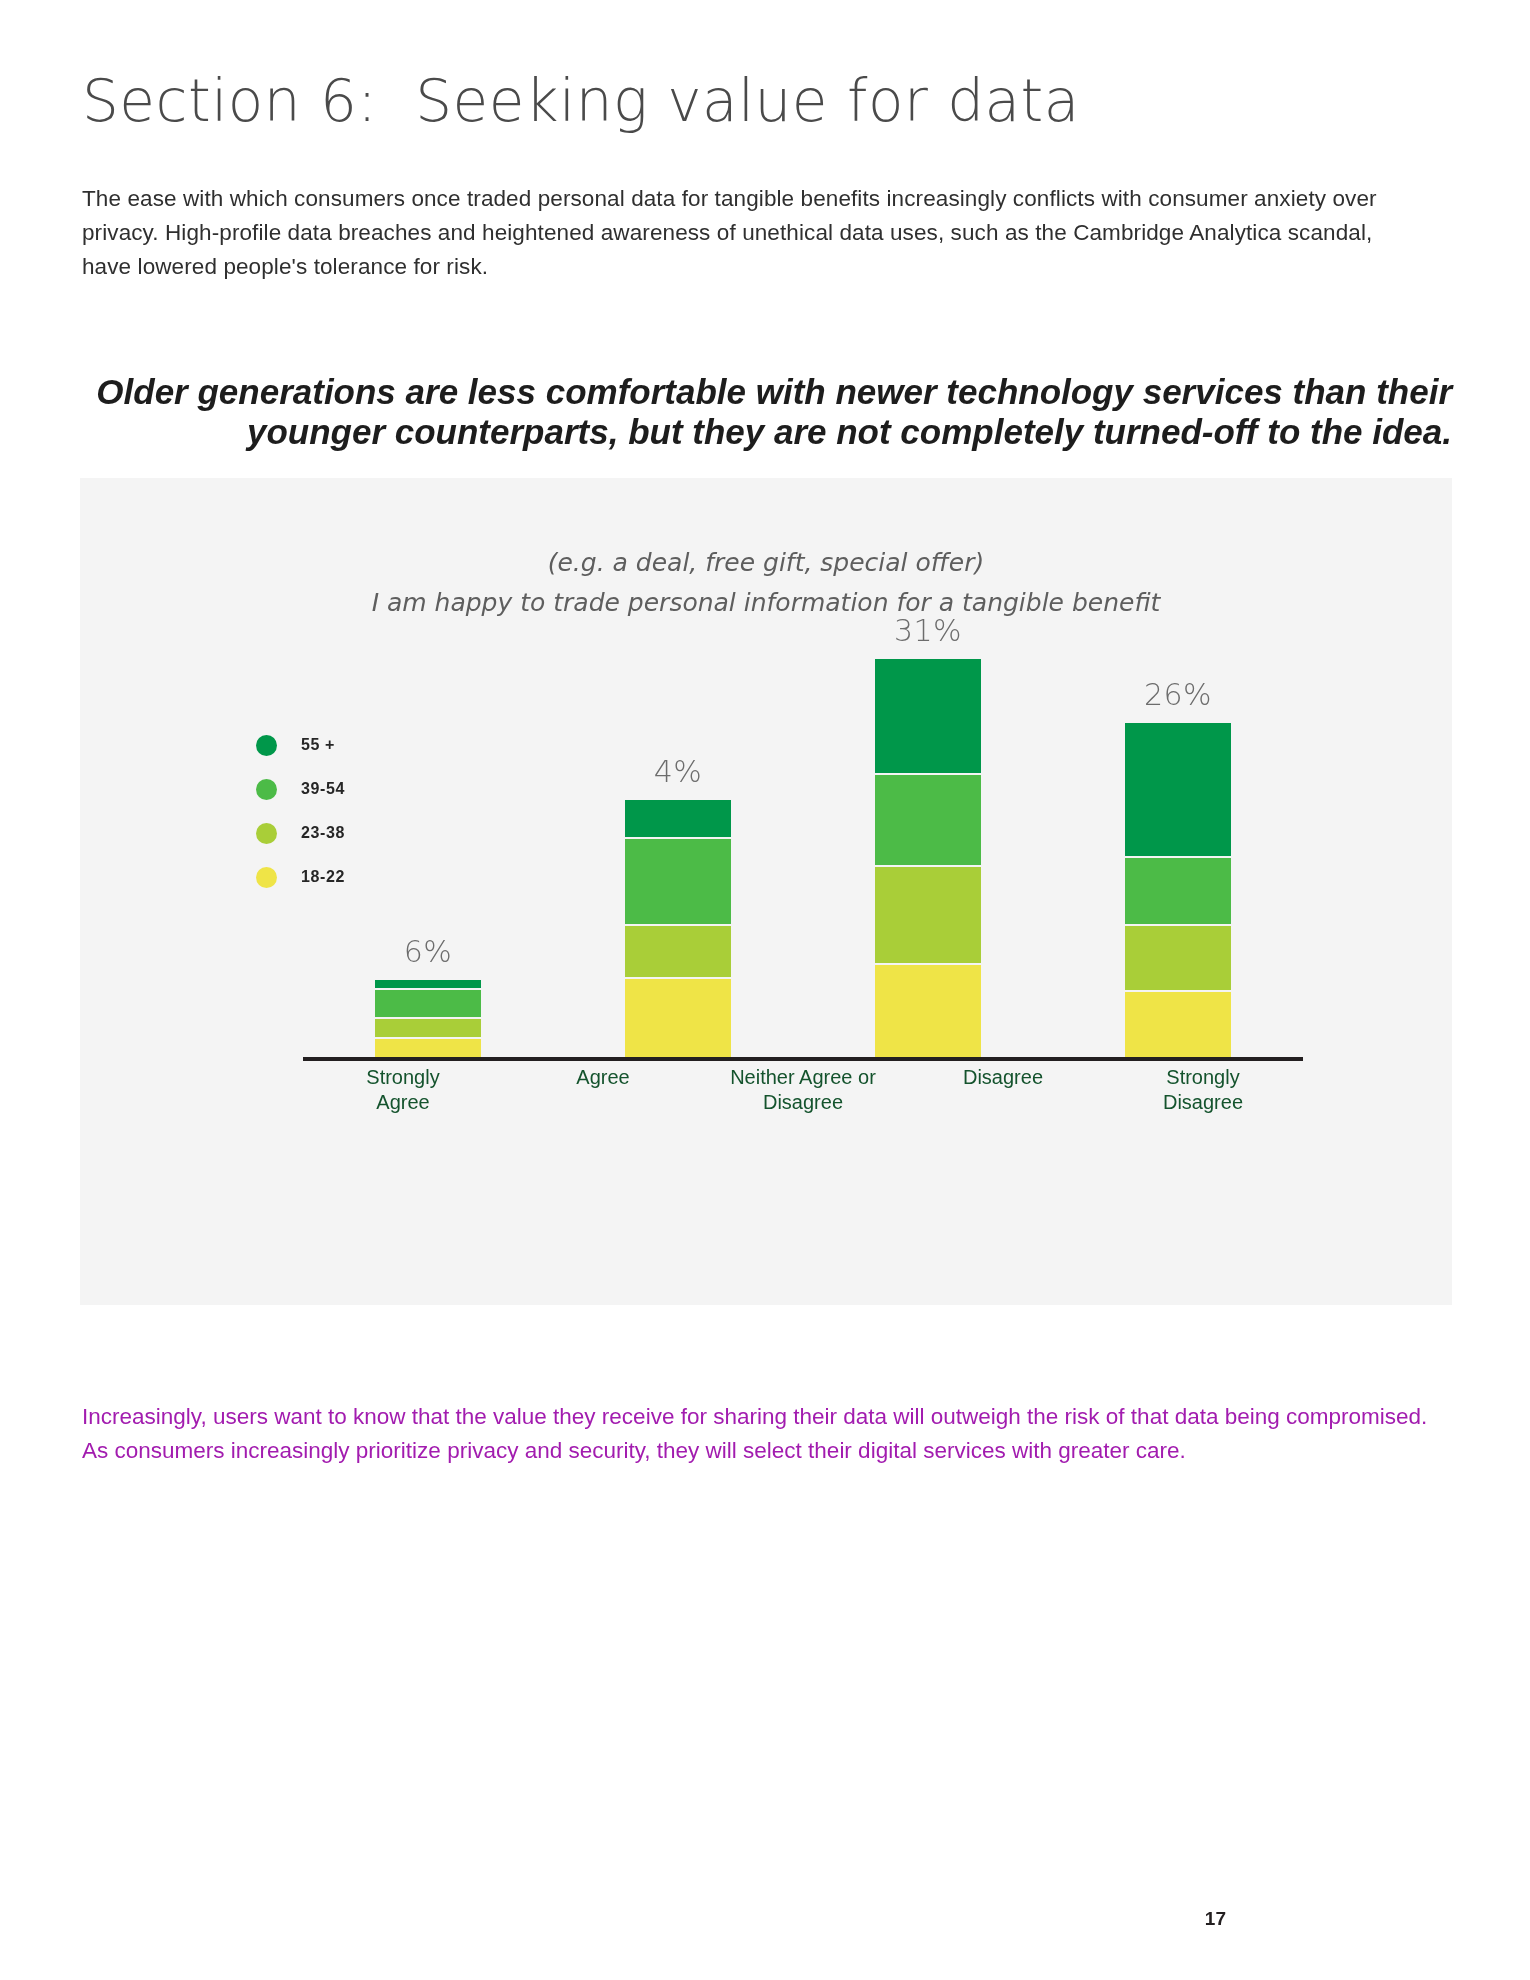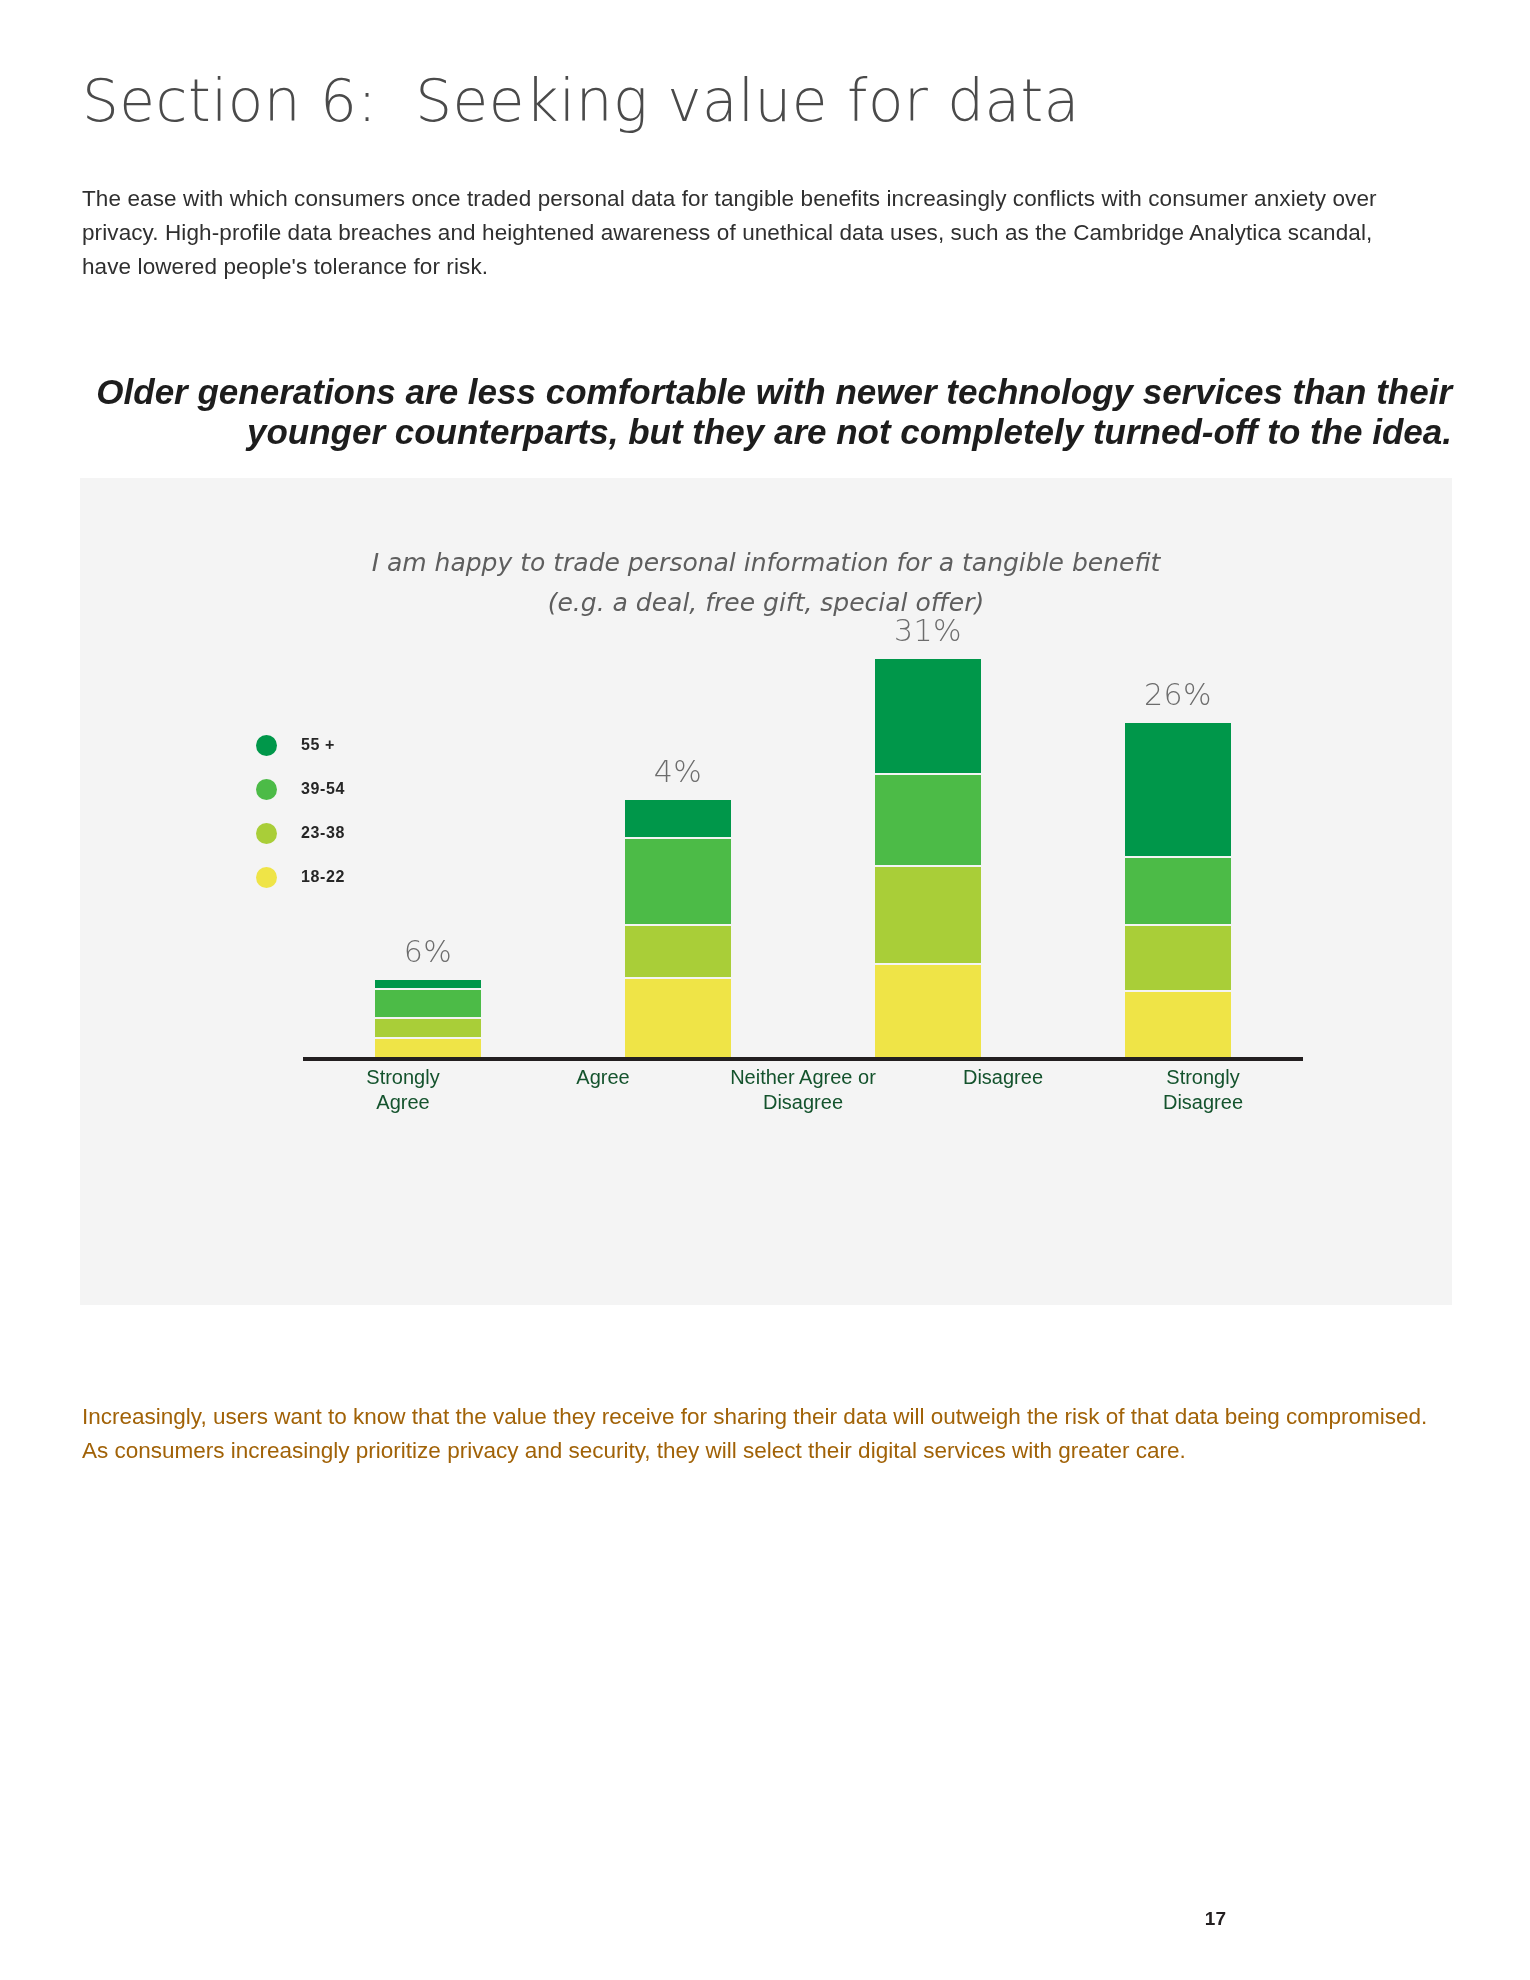--- a/index.html
+++ b/index.html
@@ -141,21 +141,21 @@
     line-height: 25px;
     color: #14532d;
   }
 
   
   .outro {
     position: absolute; left: 82px; top: 1400px;
     width: 1360px;
     font-size: 22.5px;
     line-height: 34px;
-    color: #a16207;
+    color: #a21caf;
   }
 
   
   .page-number {
     position: absolute; right: 82px; bottom: 50px;
     font-size: 19px;
     font-weight: 700;
     color: #231f20;
   }
 </style>
@@ -166,22 +166,22 @@
 
   <h1 class="section-title">Section 6:  Seeking value for data</h1>
 
   <p class="intro">The ease with which consumers once traded personal data for tangible benefits increasingly conflicts with consumer anxiety over privacy. High-profile data breaches and heightened awareness of unethical data uses, such as the Cambridge Analytica scandal, have lowered people's tolerance for risk.</p>
 
   <p class="kicker">Older generations are less comfortable with newer technology services than their younger counterparts, but they are not completely turned-off to the idea.</p>
 
   <div class="chart-panel">
 
     <div class="chart-title">
+      <div>(e.g. a deal, free gift, special offer)</div>
       <div>I am happy to trade personal information for a tangible benefit</div>
-      <div>(e.g. a deal, free gift, special offer)</div>
     </div>
 
     <div class="legend" id="legend">
         <div class="legend-row">
           <span class="legend-dot" style="background: rgb(0, 151, 74);"></span>
           <span class="legend-label">55 +</span>
         </div>
         <div class="legend-row">
           <span class="legend-dot" style="background: rgb(76, 187, 71);"></span>
           <span class="legend-label">39-54</span>

